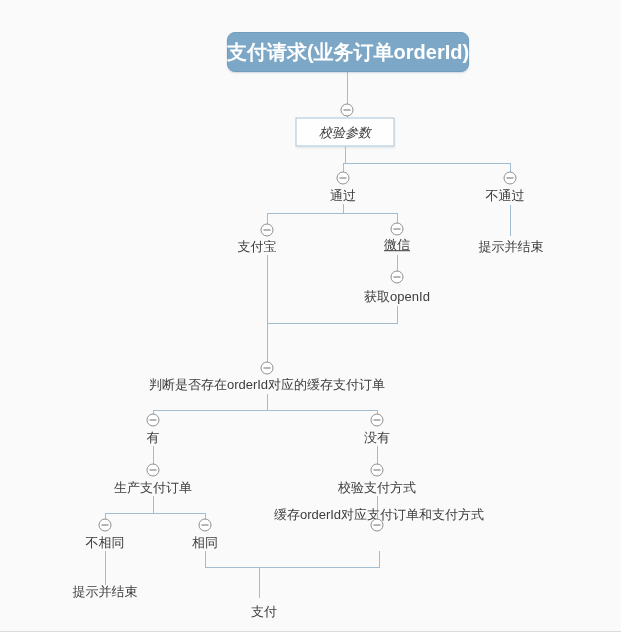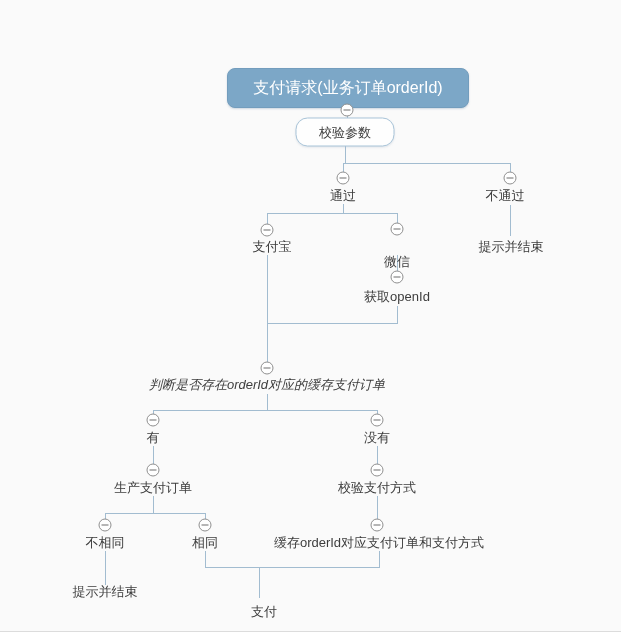--- a/index.html
+++ b/index.html
@@ -23,32 +23,32 @@
     font-size:13px;color:var(--node-text,#3d3d3d);
     line-height:1.2;
     cursor:default;
   }
   .node.root{
     width:240px;height:38px;
     background:var(--root-fill,#7ca7c7);
     border:1px solid var(--root-border,#739dbd);
     border-radius:8px;
     color:var(--root-text,#ffffff);
-    font-size:16px;font-weight:normal;
+    font-size:20px;font-weight:bold;
     display:flex;align-items:center;justify-content:center;
     box-shadow:0 1px 2px rgba(120,150,175,.35);
-    margin-top:36px;
   }
   .node.box{
     width:97px;height:27px;
     background:var(--box-fill,#fefefe);
     border:1px solid var(--box-border,#a9c4d8);
-    border-radius:12px;
+    border-radius:0;
     display:flex;align-items:center;justify-content:center;
     box-shadow:0 1px 2px rgba(150,170,190,.25);
+    font-style:italic;
   }
   .collapse{
     position:absolute;z-index:3;
     width:13px;height:13px;box-sizing:border-box;
     border:1px solid var(--circle-border,#8f8f8f);
     border-radius:50%;
     background:var(--circle-fill,#ffffff);
     transform:translate(-50%,-50%);
     cursor:pointer;
   }
@@ -95,31 +95,31 @@
     <div class="edge" style="left: 105px; top: 551px; width: 1px; height: 34px;"></div>
     <div class="edge" style="left: 205px; top: 551px; width: 1px; height: 16px;"></div>
     <div class="edge" style="left: 379px; top: 551px; width: 1px; height: 16px;"></div>
     <div class="edge" style="left: 205px; top: 567px; width: 175px; height: 1px;"></div>
     <div class="edge" style="left: 259px; top: 567px; width: 1px; height: 31px;"></div>
     <div class="node root" style="left: 348px; top: 52px;">支付请求(业务订单orderId)</div>
     <div class="node box" style="left: 345px; top: 132px;">校验参数</div>
     <div class="node text" style="left: 343px; top: 196px;">通过</div>
     <div class="node text" style="left: 505px; top: 196px;">不通过</div>
     <div class="node text" style="left: 511px; top: 247px;">提示并结束</div>
-    <div class="node text" style="left: 272px; top: 247px;">支付宝</div>
-    <div class="node text" style="left: 397px; top: 262px;">微信</div>
+    <div class="node text" style="left: 257px; top: 247px;">支付宝</div>
+    <div class="node text" style="left: 397px; top: 245px; text-decoration: underline;">微信</div>
     <div class="node text" style="left: 397px; top: 297px;">获取openId</div>
-    <div class="node text" style="left: 267px; top: 385px; font-style: italic;">判断是否存在orderId对应的缓存支付订单</div>
+    <div class="node text" style="left: 267px; top: 385px;">判断是否存在orderId对应的缓存支付订单</div>
     <div class="node text" style="left: 153px; top: 438px;">有</div>
     <div class="node text" style="left: 377px; top: 438px;">没有</div>
     <div class="node text" style="left: 153px; top: 488px;">生产支付订单</div>
     <div class="node text" style="left: 377px; top: 488px;">校验支付方式</div>
     <div class="node text" style="left: 105px; top: 543px;">不相同</div>
     <div class="node text" style="left: 205px; top: 543px;">相同</div>
-    <div class="node text" style="left: 379px; top: 543px; text-align: center;">缓存orderId对应支付订单和支付方式</div>
+    <div class="node text" style="left: 379px; top: 515px; text-align: center;">缓存orderId对应支付订单和支付方式</div>
     <div class="node text" style="left: 105px; top: 592px;">提示并结束</div>
     <div class="node text" style="left: 264px; top: 612px;">支付</div>
     <div class="collapse" style="left: 347px; top: 110px;"></div>
     <div class="collapse" style="left: 343px; top: 178px;"></div>
     <div class="collapse" style="left: 510px; top: 178px;"></div>
     <div class="collapse" style="left: 267px; top: 230px;"></div>
     <div class="collapse" style="left: 397px; top: 229px;"></div>
     <div class="collapse" style="left: 397px; top: 277px;"></div>
     <div class="collapse" style="left: 267px; top: 368px;"></div>
     <div class="collapse" style="left: 153px; top: 420px;"></div>

